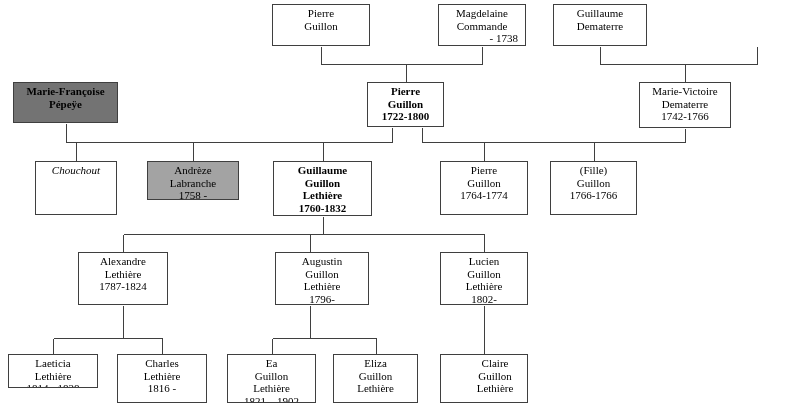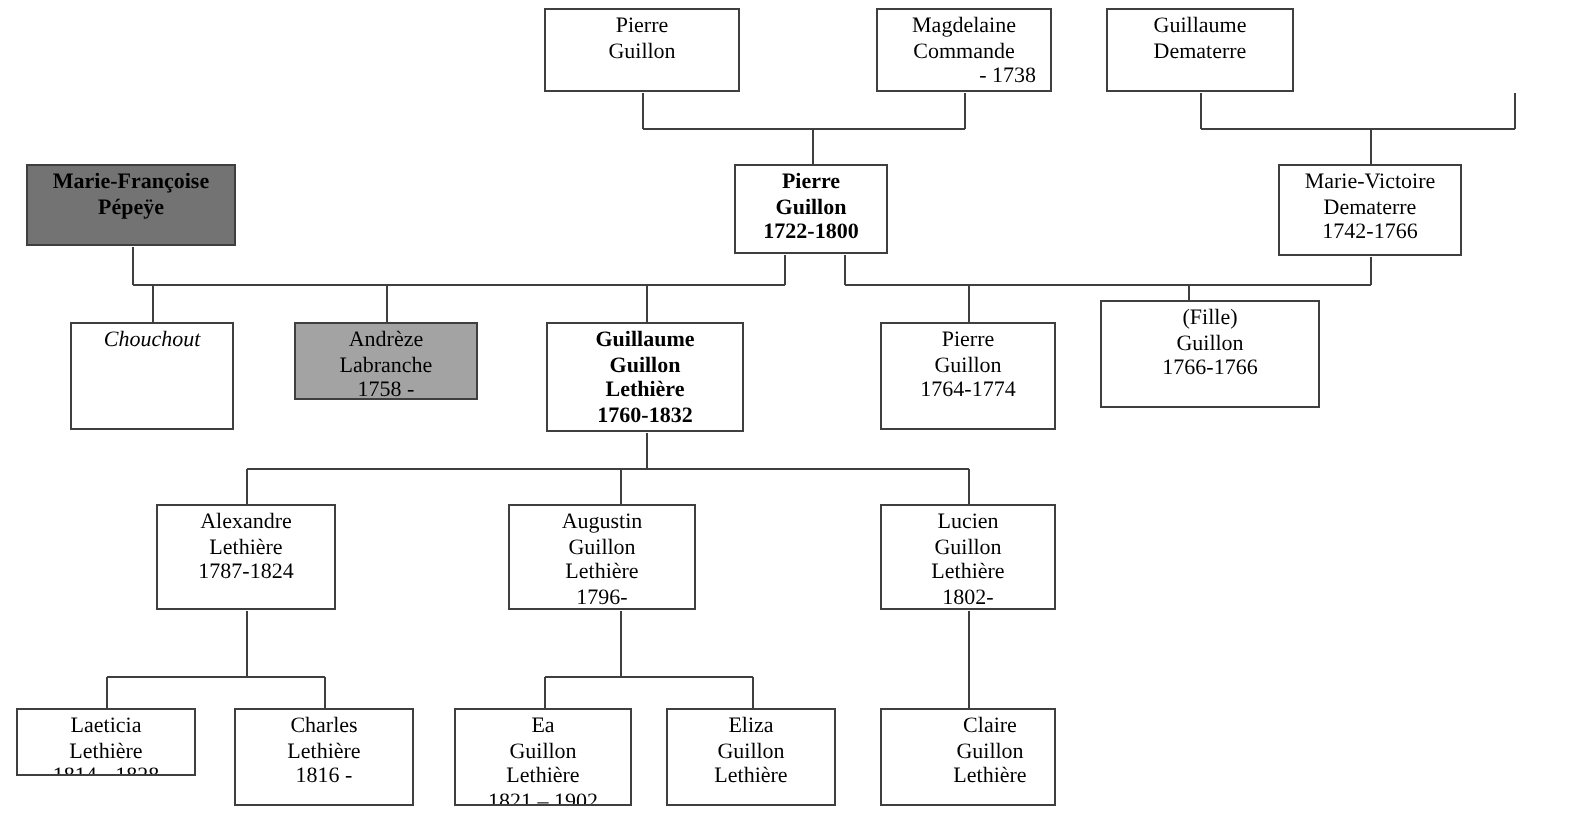--- a/index.html
+++ b/index.html
@@ -109,31 +109,31 @@
       <div class="line">Guillaume</div>
       <div class="line">Guillon</div>
       <div class="line">Lethière</div>
       <div class="line">1760-1832</div>
     </div>
     <div class="node" style="left: 440px; top: 161px; width: 88px; height: 54px; border-color: rgb(63, 63, 63); background: rgb(255, 255, 255); color: rgb(0, 0, 0);">
       <div class="line">Pierre</div>
       <div class="line">Guillon</div>
       <div class="line">1764-1774</div>
     </div>
-    <div class="node" style="left: 550px; top: 150px; width: 110px; height: 54px; border-color: rgb(63, 63, 63); background: rgb(255, 255, 255); color: rgb(0, 0, 0);">
+    <div class="node" style="left: 550px; top: 161px; width: 87px; height: 54px; border-color: rgb(63, 63, 63); background: rgb(255, 255, 255); color: rgb(0, 0, 0);">
       <div class="line">(Fille)</div>
       <div class="line">Guillon</div>
       <div class="line">1766-1766</div>
     </div>
     <div class="node" style="left: 78px; top: 252px; width: 90px; height: 53px; border-color: rgb(63, 63, 63); background: rgb(255, 255, 255); color: rgb(0, 0, 0);">
       <div class="line">Alexandre</div>
       <div class="line">Lethière</div>
       <div class="line">1787-1824</div>
     </div>
-    <div class="node" style="left: 254px; top: 252px; width: 94px; height: 53px; border-color: rgb(63, 63, 63); background: rgb(255, 255, 255); color: rgb(0, 0, 0);">
+    <div class="node" style="left: 275px; top: 252px; width: 94px; height: 53px; border-color: rgb(63, 63, 63); background: rgb(255, 255, 255); color: rgb(0, 0, 0);">
       <div class="line">Augustin</div>
       <div class="line">Guillon</div>
       <div class="line">Lethière</div>
       <div class="line">1796-</div>
     </div>
     <div class="node" style="left: 440px; top: 252px; width: 88px; height: 53px; border-color: rgb(63, 63, 63); background: rgb(255, 255, 255); color: rgb(0, 0, 0);">
       <div class="line">Lucien</div>
       <div class="line">Guillon</div>
       <div class="line">Lethière</div>
       <div class="line">1802-</div>

